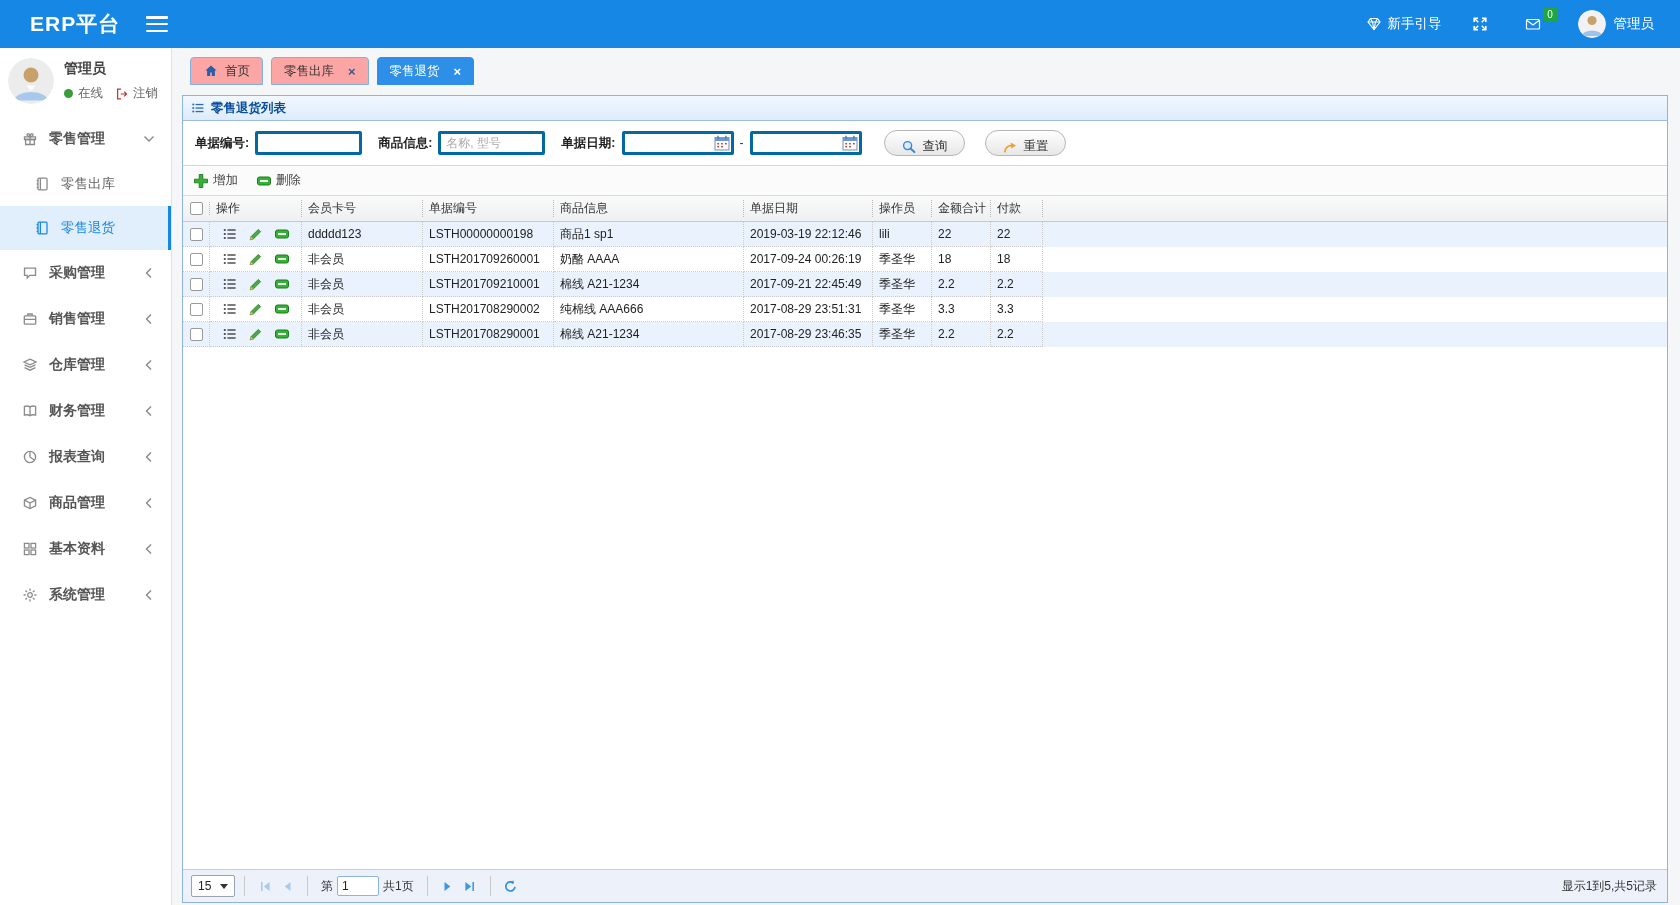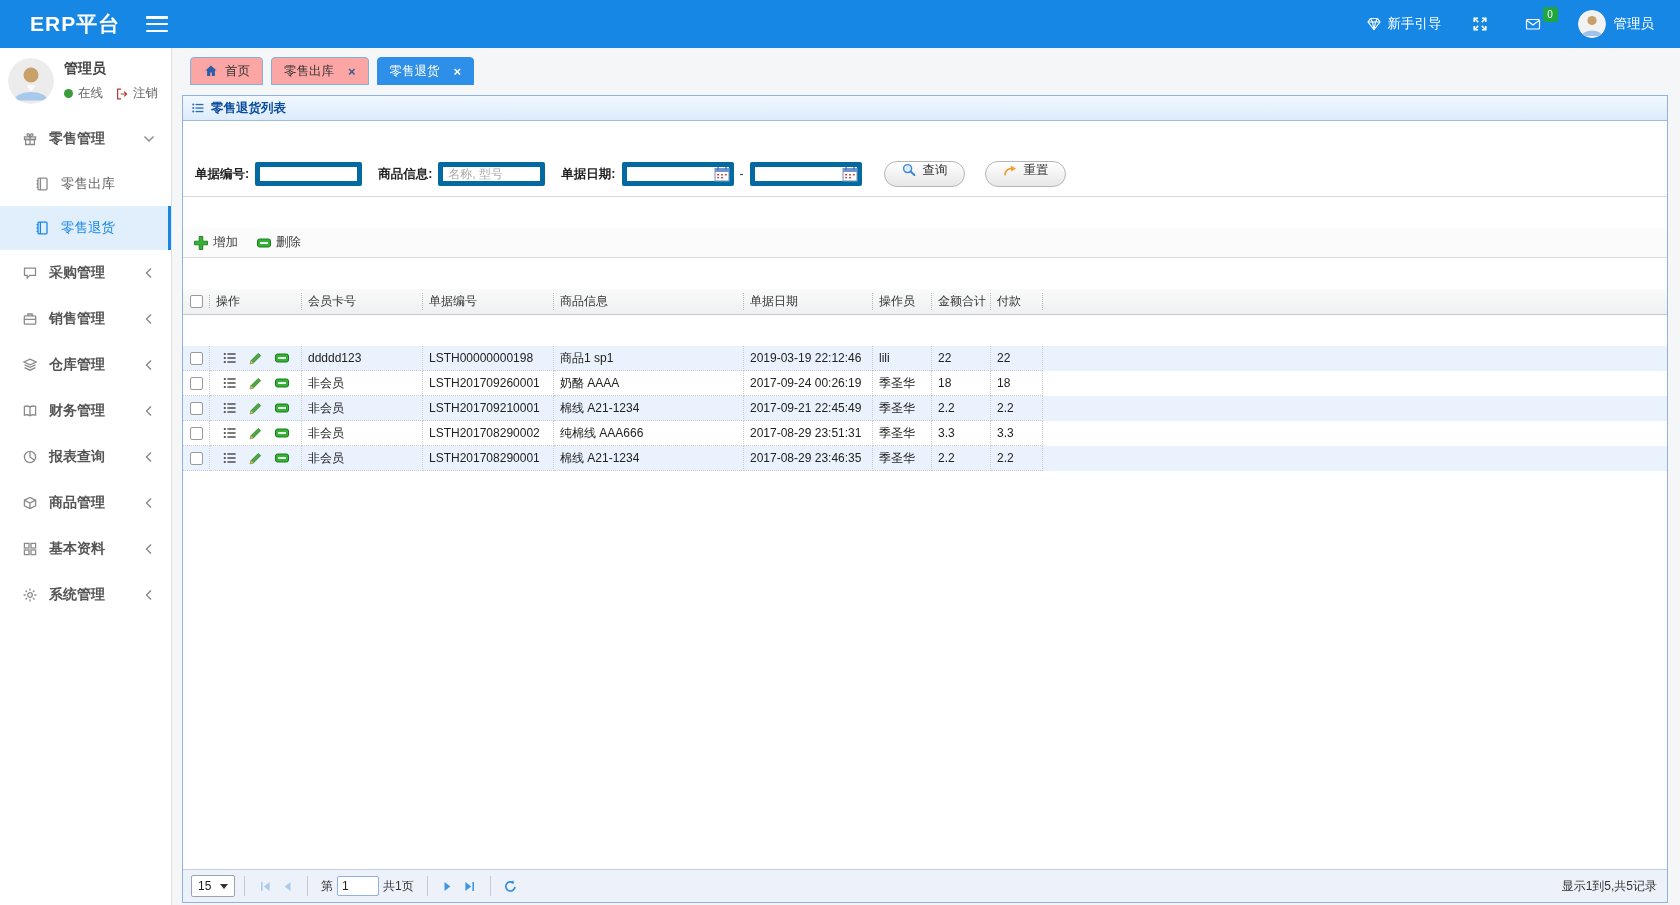--- a/index.html
+++ b/index.html
@@ -50,37 +50,37 @@
     background:#f4f6f8; display:flex; flex-direction:column; }
   .tabstrip { height:38px; padding:9px 0 0 18px; display:flex; align-items:flex-start; flex:none; }
   .tab { height:28px; display:flex; align-items:center; background:#fca5a5; border:1px solid #7fb0e0;
     border-radius:4px 4px 0 0; padding:0 12px; margin-right:8px; font-size:12.5px; color:#333; cursor:pointer; }
   .tab .svg { margin-right:6px; }
   .tab-close { margin-left:14px; color:#34598a; font-size:13px; font-weight:bold; cursor:pointer; line-height:1; }
   .tab.active { background:#2e8fe8; border-color:#2e8fe8; color:#fff; }
   .tab.active .tab-close { color:#fff; }
 
   .panel { flex:1; margin:9px 12px 2px 10px; background:#fff; border:1px solid #8db2e3;
-    display:flex; flex-direction:column; overflow:hidden;gap:31px; }
+    display:flex; flex-direction:column; overflow:hidden; }
   .panel-header { height:25px; flex:none; background:linear-gradient(#f2f8ff,#dcebfb);
     border-bottom:1px solid #9cbce2; display:flex; align-items:center; padding-left:8px; }
   .panel-title { font-size:12.5px; font-weight:bold; color:#0a4d9e; margin-left:6px; }
 
   .searchbar { height:45px; flex:none; display:flex; align-items:center; padding-left:12px;
     border-bottom:1px solid #d8d8d8; background:#fff; }
   .f-label { font-size:12.5px; font-weight:bold; color:#222; margin-right:6px; }
-  .f-input { height:24px; width:107px; border:5px solid #0369a1; border-radius:2px; padding:0 5px;
+  .f-input { height:24px; width:107px; border:3px solid #0369a1; border-radius:2px; padding:0 5px;
     font-size:12px; color:#333; font-family:inherit; }
   .f-input::placeholder { color:#a9a9a9; }
   .gap { width:16px; }
   .date-wrap { position:relative; width:112px; height:24px; margin-right:0; }
   .date-wrap .f-input { width:112px; padding-right:22px; }
   .cal-btn { position:absolute; right:3px; top:3px; width:18px; height:18px; cursor:pointer; }
   .dash { margin:0 6px; color:#333; }
-  .pill-btn { height:26px; display:flex; align-items:flex-start; padding:0 16px; margin-left:22px;
+  .pill-btn { height:26px; display:flex; align-items:flex-end; padding:0 16px; margin-left:22px;
     border:1px solid #b5b5b5; border-radius:14px; background:linear-gradient(#ffffff,#e7e7e7);
     font-size:12.5px; color:#333; cursor:pointer; }
   .pill-btn .svg { margin-right:6px; }
   .pill-btn + .pill-btn { margin-left:20px; }
 
   .toolbar { height:30px; flex:none; display:flex; align-items:center; padding-left:10px;
     background:#fbfbfb; border-bottom:1px solid #dcdcdc; }
   .tool-link { display:flex; align-items:center; margin-right:18px; cursor:pointer; font-size:12.5px; color:#444; }
   .tool-link .svg { margin-right:4px; }
 

